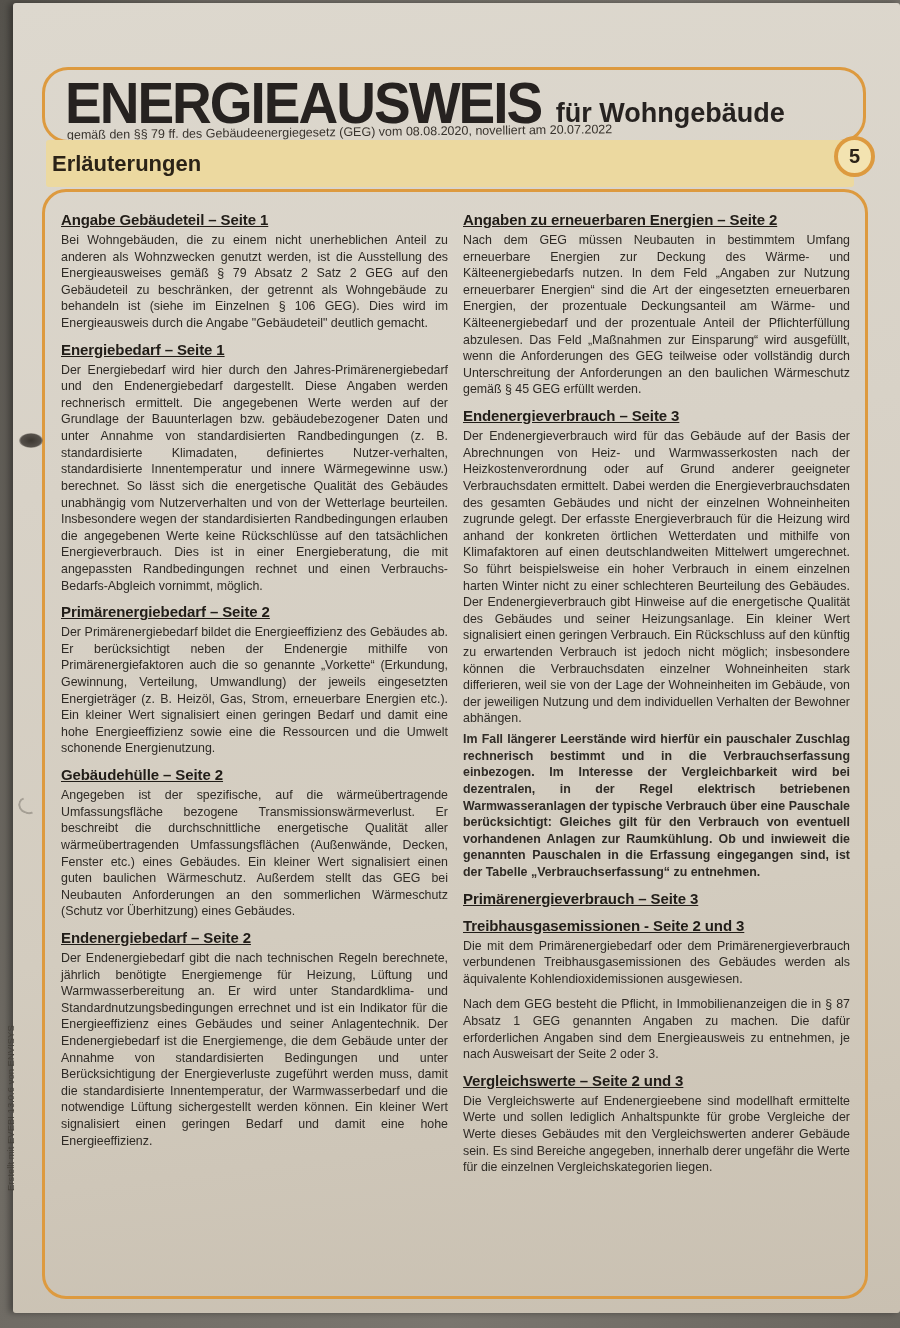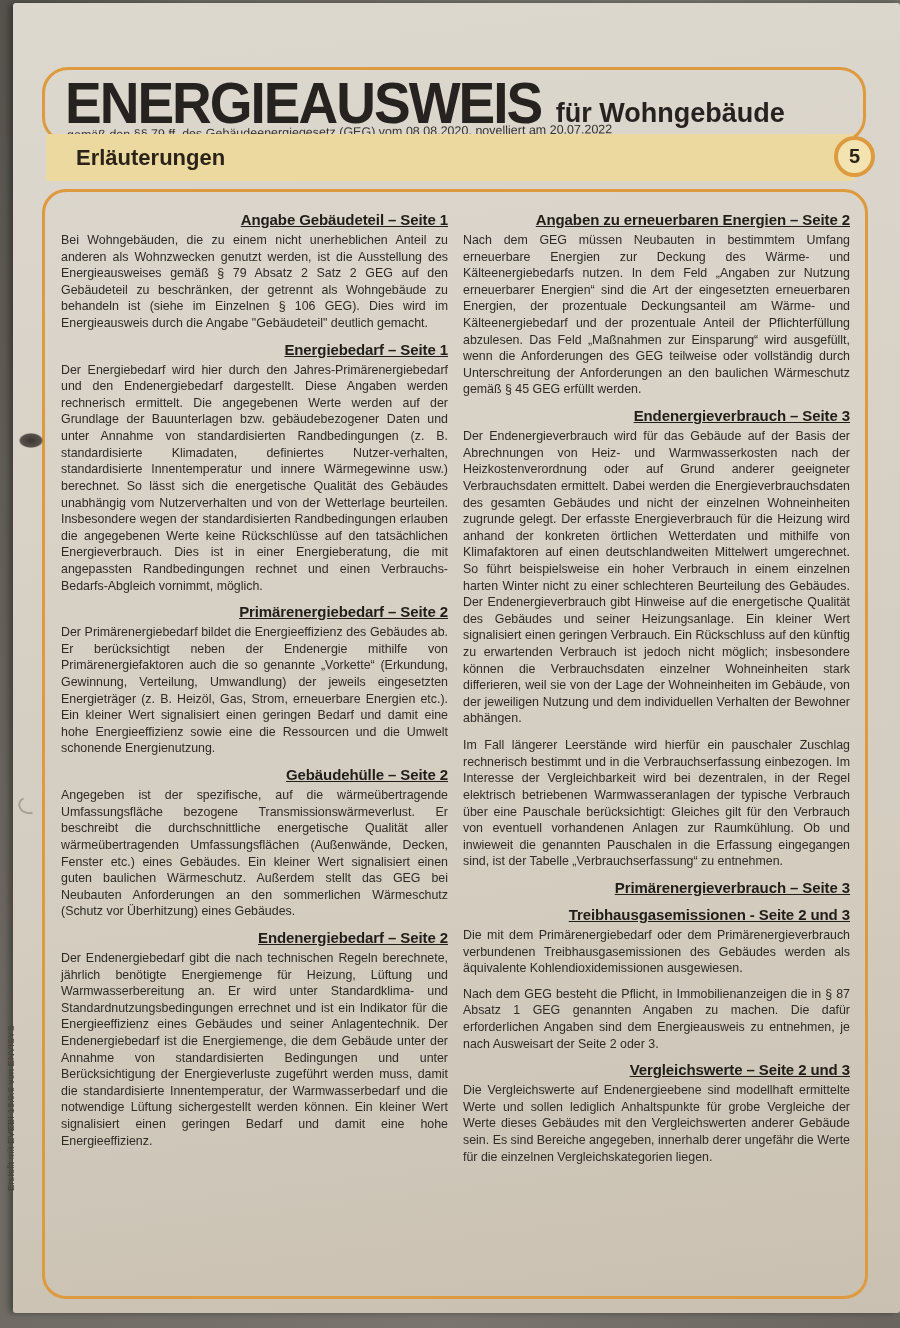--- a/index.html
+++ b/index.html
@@ -48,25 +48,25 @@
     display:inline-block;
     font-size:27px;font-weight:700;color:#262220;
     margin-left:10px;vertical-align:baseline;
   }
   .doc-subtitle{
     font-size:12.5px;color:#38332d;margin-top:-3px;margin-left:2px;
     transform:rotate(-0.6deg);transform-origin:left;
   }
   
   .banner{
-    position:absolute;left:33px;top:131px;width:808px;height:47px;
+    position:absolute;left:33px;top:137px;width:808px;height:47px;
     background:var(--banner_bg);
     border-radius:3px;
     display:flex;align-items:center;
-    padding-left:30px;
+    padding-left:6px;
   }
   .banner-label{font-size:22px;font-weight:700;color:#2b2317;}
   .page-badge{
     position:absolute;right:25px;top:133px;width:41px;height:41px;
     border:4px solid var(--accent);border-radius:50%;
     background:var(--circle_bg);
     display:flex;align-items:center;justify-content:center;
     font-size:20px;font-weight:700;color:#2b2317;
   }
   
@@ -76,27 +76,27 @@
     border-radius:24px;
     padding:12px 15px 14px 16px;
   }
   .columns{display:flex;gap:15px;height:100%;}
   .col{flex:1 1 0;min-width:0;}
   .sec{margin-bottom:9px;}
   .sec h3{
     font-size:15px;font-weight:700;color:var(--ink_strong);
     text-decoration:underline;
     letter-spacing:-0.1px;
-    margin:7px 0 3px 0;line-height:1.2;text-align:right;
+    margin:7px 0 3px 0;line-height:1.2;
   }
   .sec p{
     font-size:12.4px;line-height:1.34;color:var(--ink);
     text-align:justify;
   }
-  .sec p + p{margin-top:10px;}
+  .sec p + p{margin-top:4px;font-weight:bold;}
   
   .side-note{
     position:absolute;left:-8px;top:1188px;width:200px;
     transform:rotate(-90deg);transform-origin:left top;
     font-size:9.5px;color:#45413a;white-space:nowrap;
   }
   
   .hole{position:absolute;}
   .hole-1{
     left:6px;top:430px;width:24px;height:15px;

